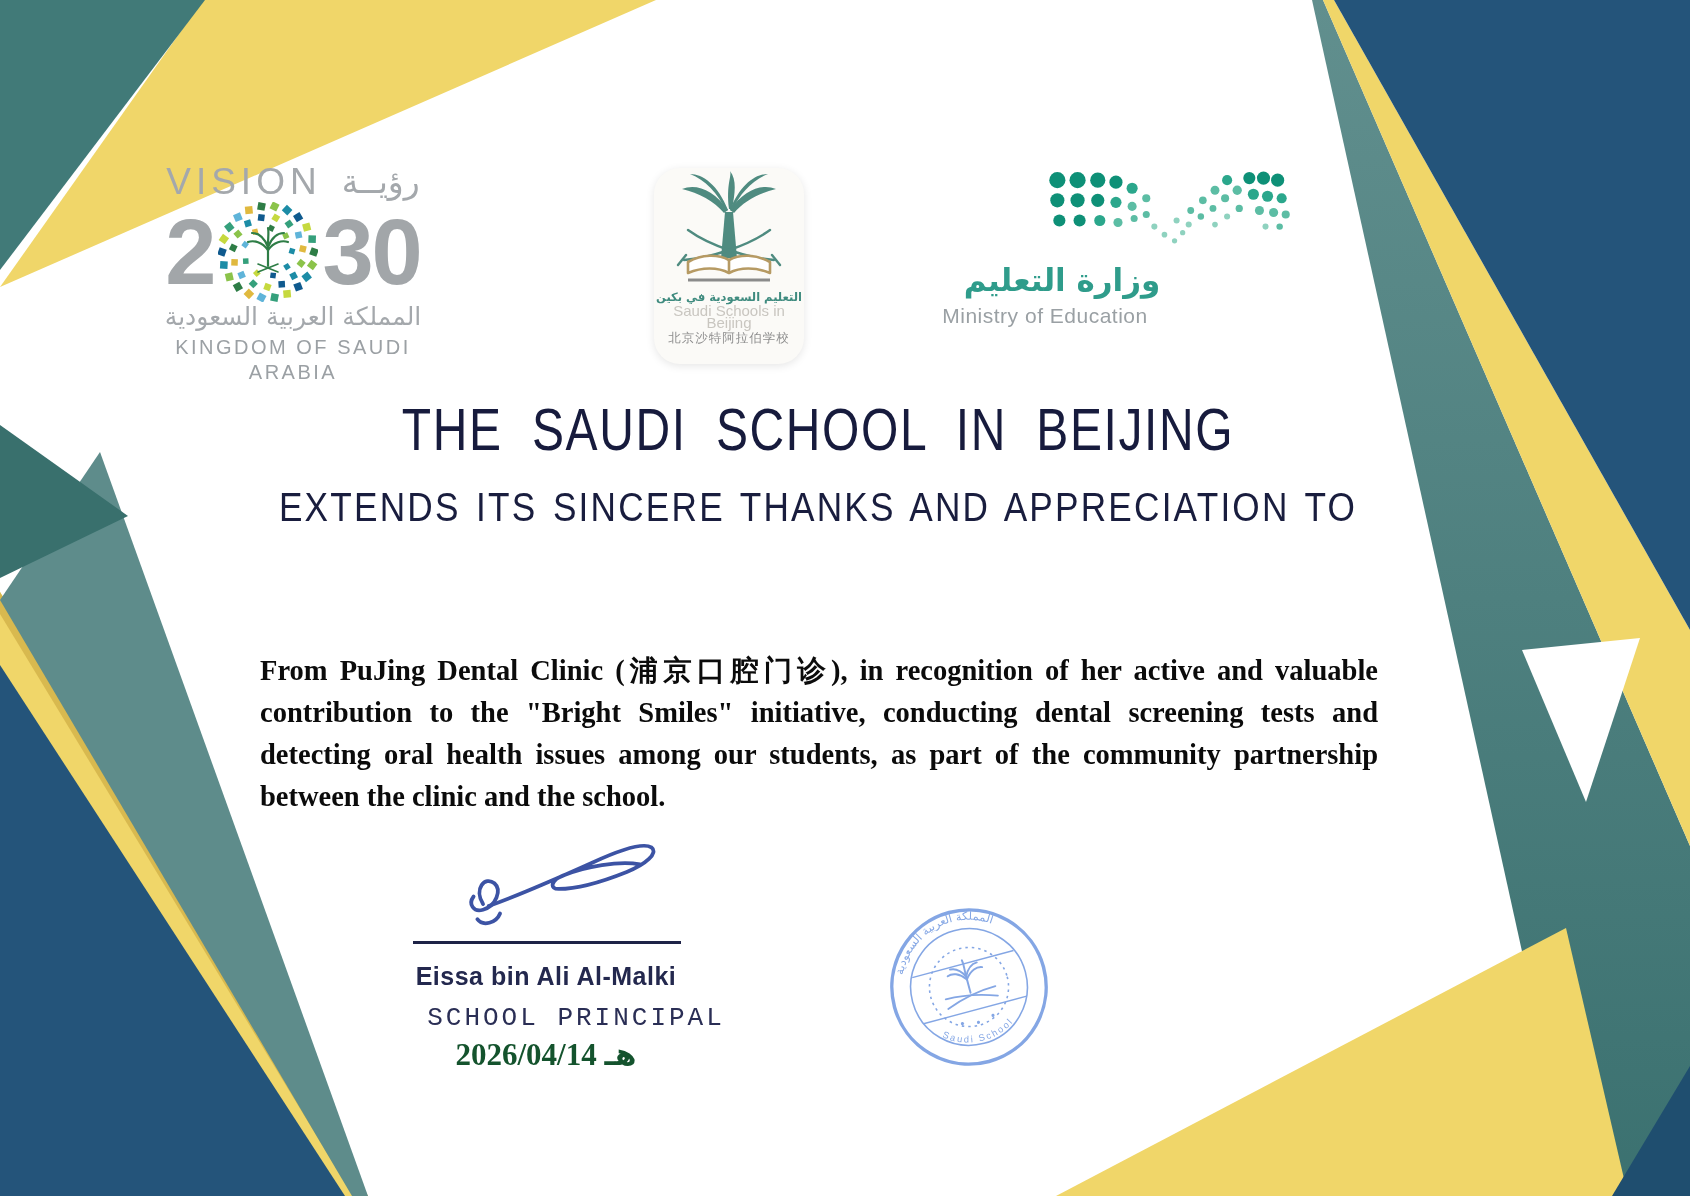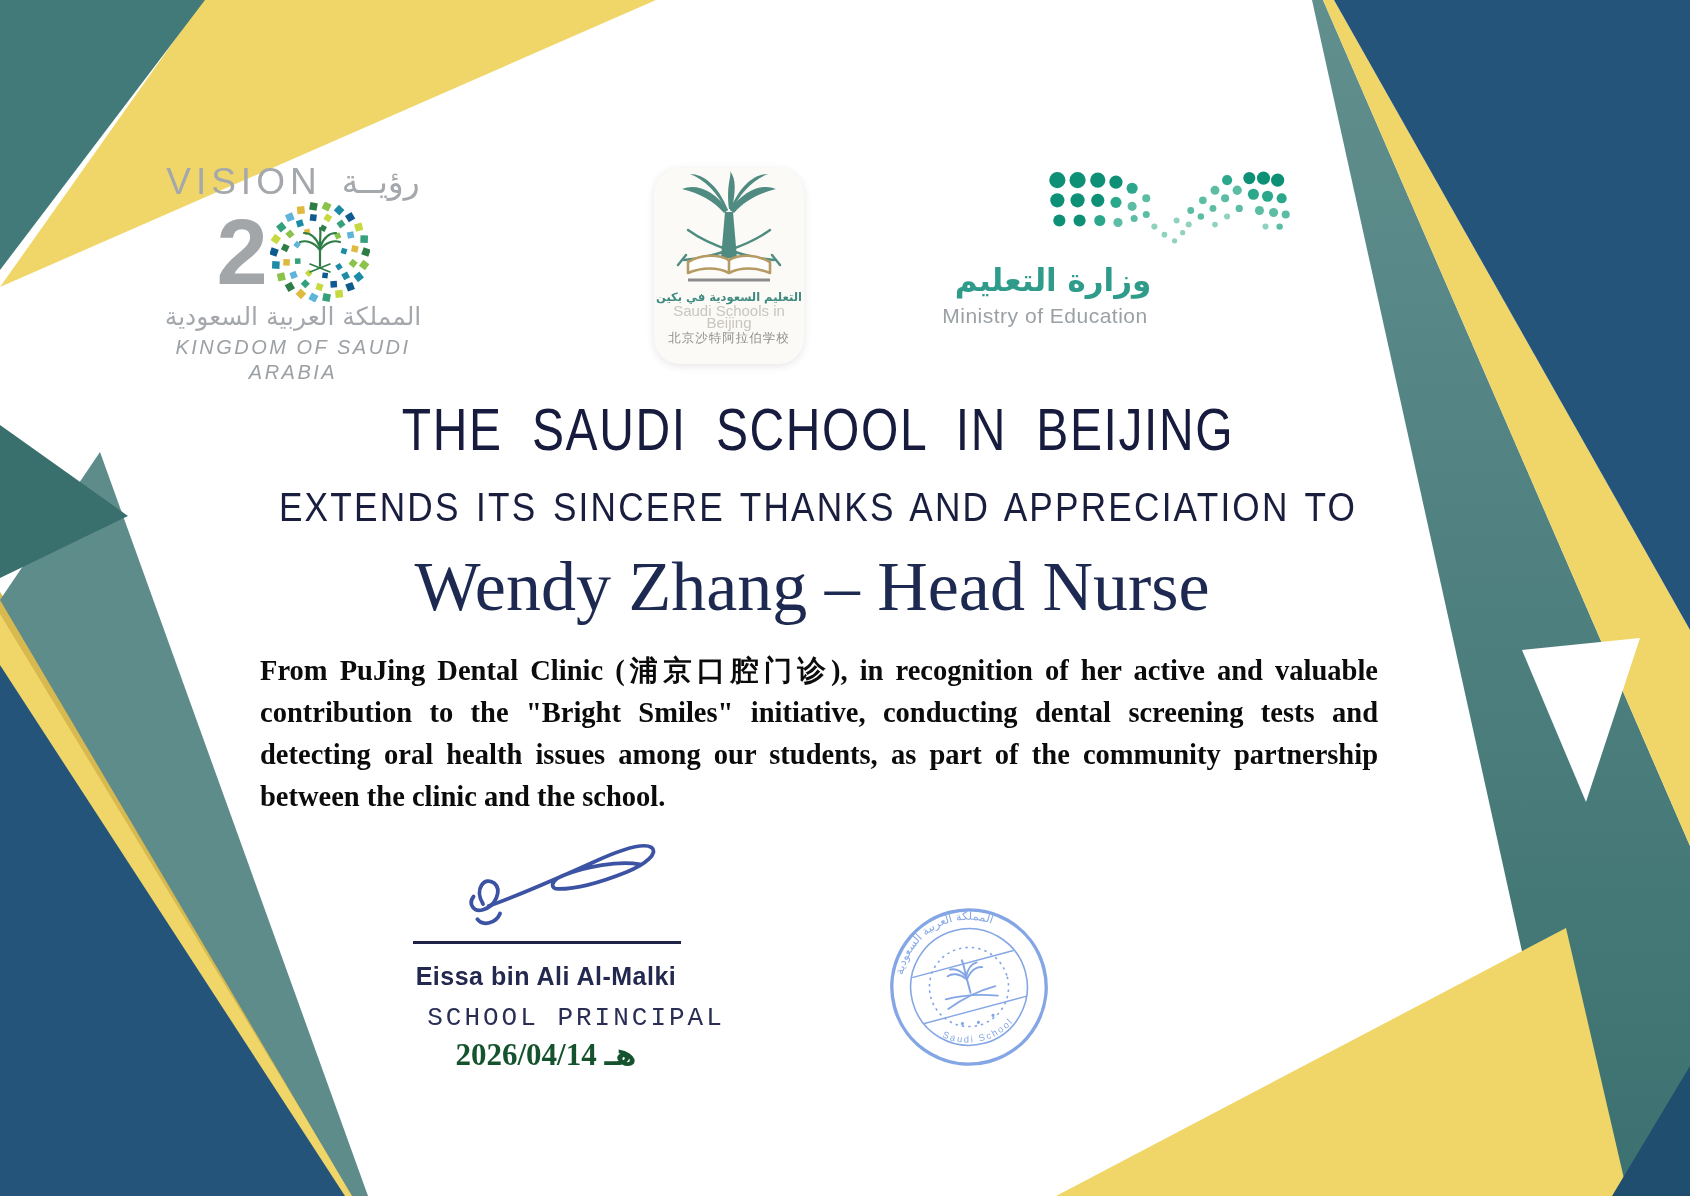--- a/index.html
+++ b/index.html
@@ -10,31 +10,31 @@
   .centerx{transform:translateX(-50%);white-space:nowrap;}
 
   
   .vision{left:148px;top:162px;width:290px;text-align:center;color:#a4a8ac;}
   .v-row1{display:flex;justify-content:center;align-items:flex-start;gap:20px;font-size:37px;line-height:40px;}
   .v-vision{letter-spacing:5px;}
   .v-ar{font-family:"DejaVu Sans",sans-serif;font-size:33px;}
   .v-row2{display:flex;justify-content:center;align-items:center;gap:4px;margin-top:2px;height:96px;}
   .v-num{font-size:92px;font-weight:bold;color:#a2a6a9;line-height:92px;letter-spacing:-2px;}
   .v-row3{font-family:"DejaVu Sans",sans-serif;font-size:25px;line-height:30px;margin-top:2px;}
-  .v-row4{font-size:20px;letter-spacing:2.5px;line-height:25px;margin-top:3px;color:#9ba0a4;font-style:italic;}
+  .v-row4{font-size:20px;letter-spacing:2.5px;line-height:25px;margin-top:3px;color:#9ba0a4;}
 
   .school-card{left:654px;top:168px;width:150px;height:196px;border-radius:26px;
     background:#fbfaf7;box-shadow:0 2px 8px rgba(0,0,0,.10);text-align:center;overflow:hidden;}
   .sch-ar{font-family:"DejaVu Sans",sans-serif;font-size:11.5px;font-weight:bold;color:#3f8b7f;line-height:14px;}
   .sch-en{font-size:15px;color:#c9c6c0;line-height:12px;margin-top:1px;}
   .sch-cn{font-size:12.5px;color:#8e8e8e;letter-spacing:1px;line-height:16px;margin-top:1px;font-family:"Liberation Sans",sans-serif;}
 
   .moe{left:930px;top:164px;width:370px;}
   .moe-dots{position:absolute;left:117px;top:4px;width:243px;height:96px;}
-  .moe-ar{position:absolute;left:8px;top:96px;width:230px;text-align:center;
+  .moe-ar{position:absolute;left:17px;top:96px;width:230px;text-align:center;
     font-family:"DejaVu Sans",sans-serif;font-size:31px;font-weight:bold;color:#2f9c8b;line-height:40px;}
   .moe-en{position:absolute;left:0px;top:140px;width:230px;text-align:center;
     font-size:21px;color:#9aa0a4;letter-spacing:.5px;}
 
   
   .title{left:818px;top:398px;font-size:60px;color:#171b3d;line-height:64px;}
   .condensed{display:inline-block;transform:scaleX(.8);transform-origin:center;letter-spacing:2px;word-spacing:18px;}
   .subtitle{left:818px;top:490px;font-size:40px;color:#191d3e;line-height:34px;}
   .condensed2{display:inline-block;transform:scaleX(.88);transform-origin:center;letter-spacing:2.5px;word-spacing:4px;}
   .recipient{left:812px;top:548px;font-family:"Liberation Serif","DejaVu Serif",serif;
@@ -142,20 +142,21 @@
           <path d="M50,64 V46"></path>
           <path d="M50,48 C44,40 36,38 30,40"></path>
           <path d="M50,48 C56,40 64,38 70,40"></path>
           <path d="M50,45 C46,35 40,31 34,31"></path>
           <path d="M50,45 C54,35 60,31 66,31"></path>
           <path d="M50,44 C50,34 51,30 50,26"></path>
           <path d="M40,70 L60,62" stroke-width="1.6"></path>
           <path d="M40,62 L60,70" stroke-width="1.6"></path>
         </g>
       </svg>
+      <span class="v-num">30</span>
     </div>
     <div class="v-row3" dir="rtl">المملكة العربية السعودية</div>
     <div class="v-row4">KINGDOM OF SAUDI ARABIA</div>
   </div>
 
   <div class="abs school-card">
     <svg width="150" height="118" viewBox="0 0 150 118">
       <g fill="#4f8b80">
         <path d="M74,42 C60,22 42,15 28,21 C45,25 60,33 70,45 Z"></path>
         <path d="M74,42 C64,17 49,6 36,6 C51,12 64,25 72,43 Z"></path>
@@ -234,21 +235,20 @@
   </div>
 
   <div class="abs centerx title">
     <span class="condensed">THE SAUDI SCHOOL IN BEIJING</span>
   </div>
 
   <div class="abs centerx subtitle">
     <span class="condensed2">EXTENDS ITS SINCERE THANKS AND APPRECIATION TO</span>
   </div>
 
-  <div class="abs centerx recipient">Wendy Zhang – Head Nurse</div>
 
   <div class="abs body-text">From PuJing Dental Clinic (浦京口腔门诊), in recognition of her active and valuable contribution to the "Bright Smiles" initiative, conducting dental screening tests and detecting oral health issues among our students, as part of the community partnership between the clinic and the school.</div>
 
   <svg class="abs sig-svg" viewBox="0 0 260 110">
     <g stroke="#3c53a4" stroke-width="4" fill="none" stroke-linecap="round" stroke-linejoin="round">
       <path d="M56,72 C46,56 58,42 68,50 C76,57 70,74 56,78 C46,81 40,72 46,64"></path>
       <path d="M50,88 C56,96 70,92 74,82"></path>
       <path d="M62,74 C96,62 132,46 172,28 C198,16 224,6 234,12 C242,18 228,30 208,38 C178,50 152,56 136,56 C126,56 128,47 140,42 C164,32 200,26 222,30"></path>
     </g>
   </svg>

